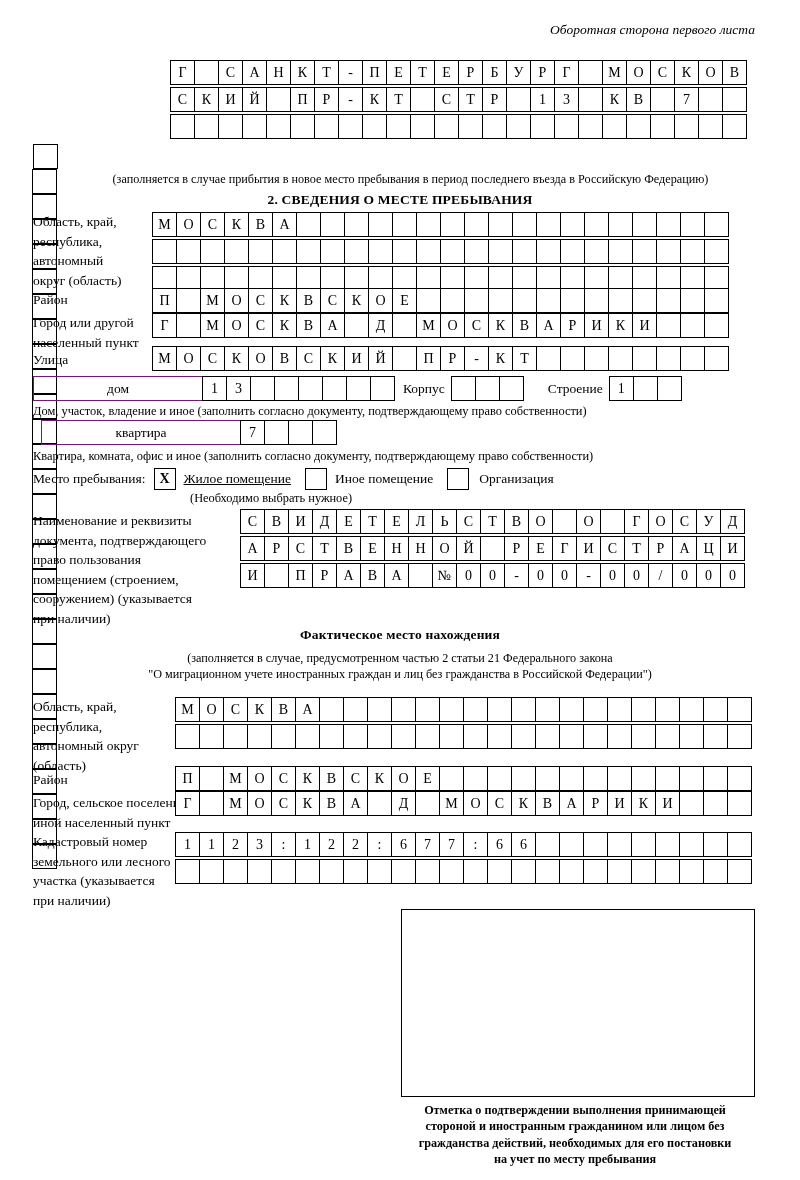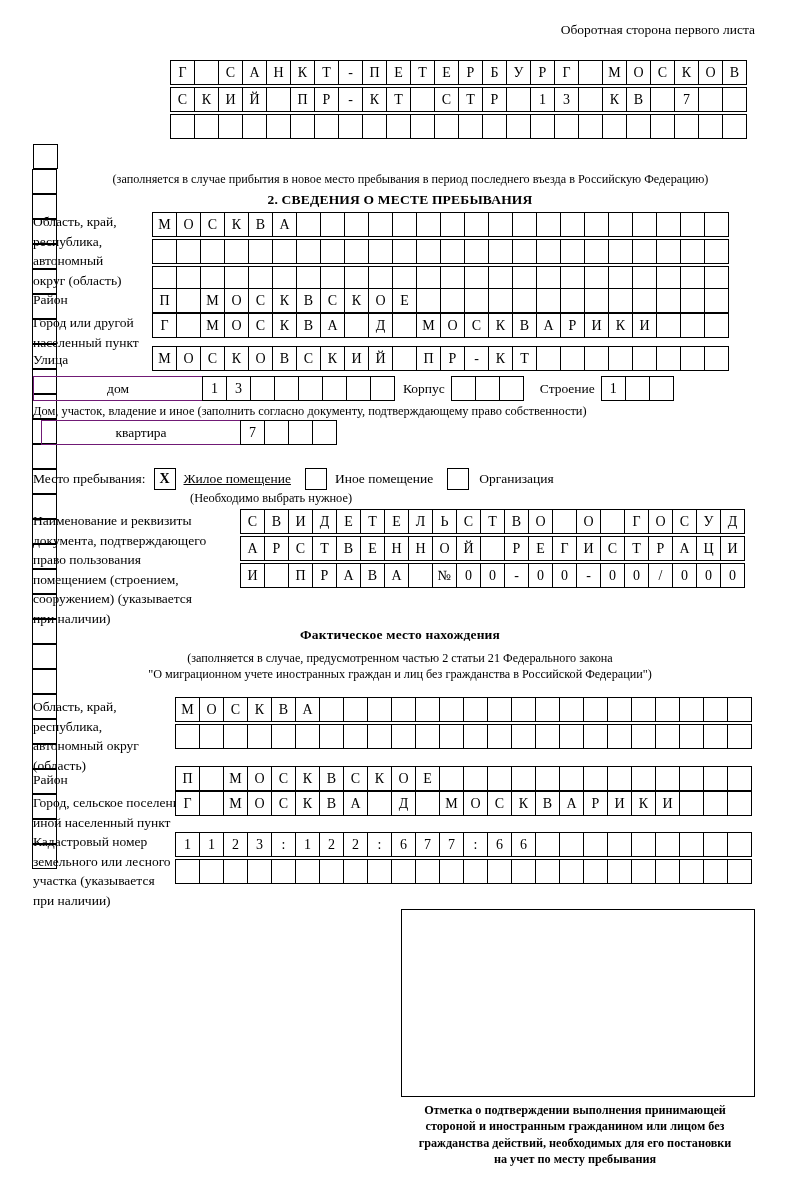--- a/index.html
+++ b/index.html
@@ -17,20 +17,21 @@
     position: relative;
     width: 800px;
     height: 1180px;
     padding: 0;
   }
   .hdr-right {
     position: absolute;
     top: 22px;
     right: 45px;
     font-size: 13.5px;
+    font-style: italic;
   }
   .lbl { font-size: 13.5px; line-height: 1.45; }
   .boxes { display: flex; }
   .cell {
     width: 25px;
     height: 25px;
     border: 1px solid #000;
     margin-left: -1px;
     display: flex;
     align-items: center;
@@ -387,38 +388,39 @@
         <div class="cell"></div>
         <div class="cell"></div>
         <div class="cell"></div>
       </div>
     <div style="margin-left:8px; font-size:13.5px;">Корпус</div>
     <div class="boxes" style="margin-left:6px;" id="kp0">
         <div class="cell"></div>
         <div class="cell"></div>
         <div class="cell"></div>
       </div>
-    <div style="margin-left:16px; font-size:13.5px;">Строение</div>
+    <div style="margin-left:24px; font-size:13.5px;">Строение</div>
     <div class="boxes" style="margin-left:6px;" id="sr0">
         <div class="cell">1</div>
         <div class="cell"></div>
         <div class="cell"></div>
       </div>
   </div>
   <div style="position:absolute; left:33px; top:404px;" class="caption">Дом, участок, владение и иное (заполнить согласно документу, подтверждающему право собственности)</div>
 
   <div style="position:absolute; left:33px; top:420px; display:flex; align-items:center;padding-left:8px;">
     <div class="wide-label-box" style="width:200px;">квартира</div>
     <div class="boxes" style="margin-left:-1px;" id="fl0">
         <div class="cell">7</div>
         <div class="cell"></div>
         <div class="cell"></div>
         <div class="cell"></div>
       </div>
   </div>
+  <div style="position:absolute; left:33px; top:449px;" class="caption">Квартира, комната, офис и иное (заполнить согласно документу, подтверждающему право собственности)</div>
 
   <div style="position:absolute; left:33px; top:468px; display:flex; align-items:center;">
     <div style="font-size:13.5px;">Место пребывания:</div>
     <div class="chk" style="margin-left:8px;">Х</div>
     <div style="font-size:13.5px; margin-left:8px;text-decoration:underline;">Жилое помещение</div>
     <div class="chk" style="margin-left:14px;"></div>
     <div style="font-size:13.5px; margin-left:8px;">Иное помещение</div>
     <div class="chk" style="margin-left:14px;"></div>
     <div style="font-size:13.5px; margin-left:10px;">Организация</div>
   </div>

